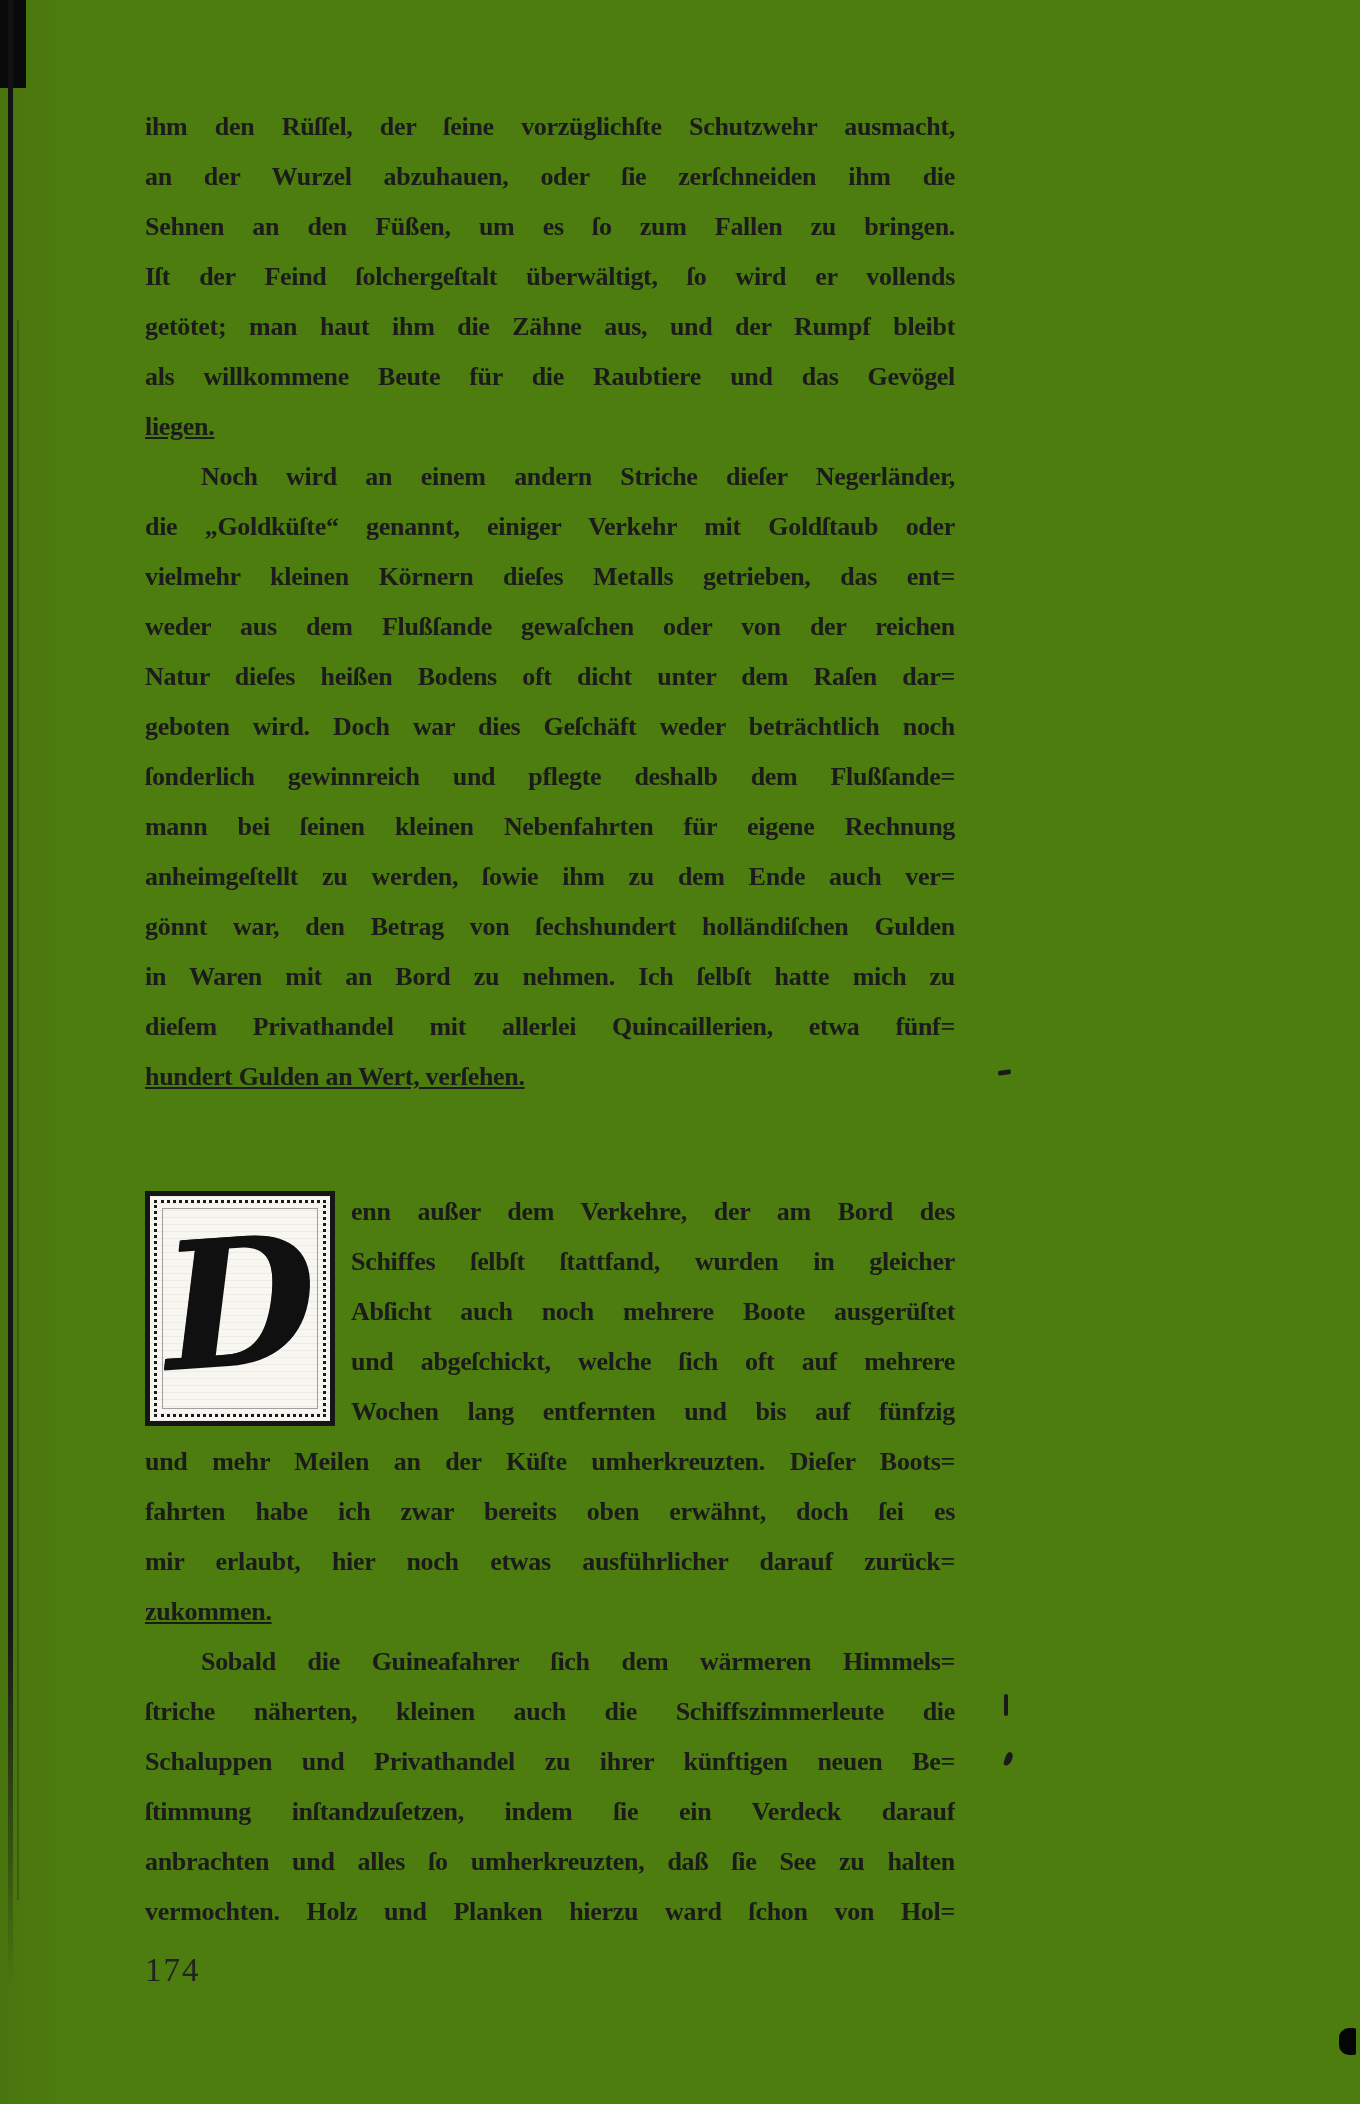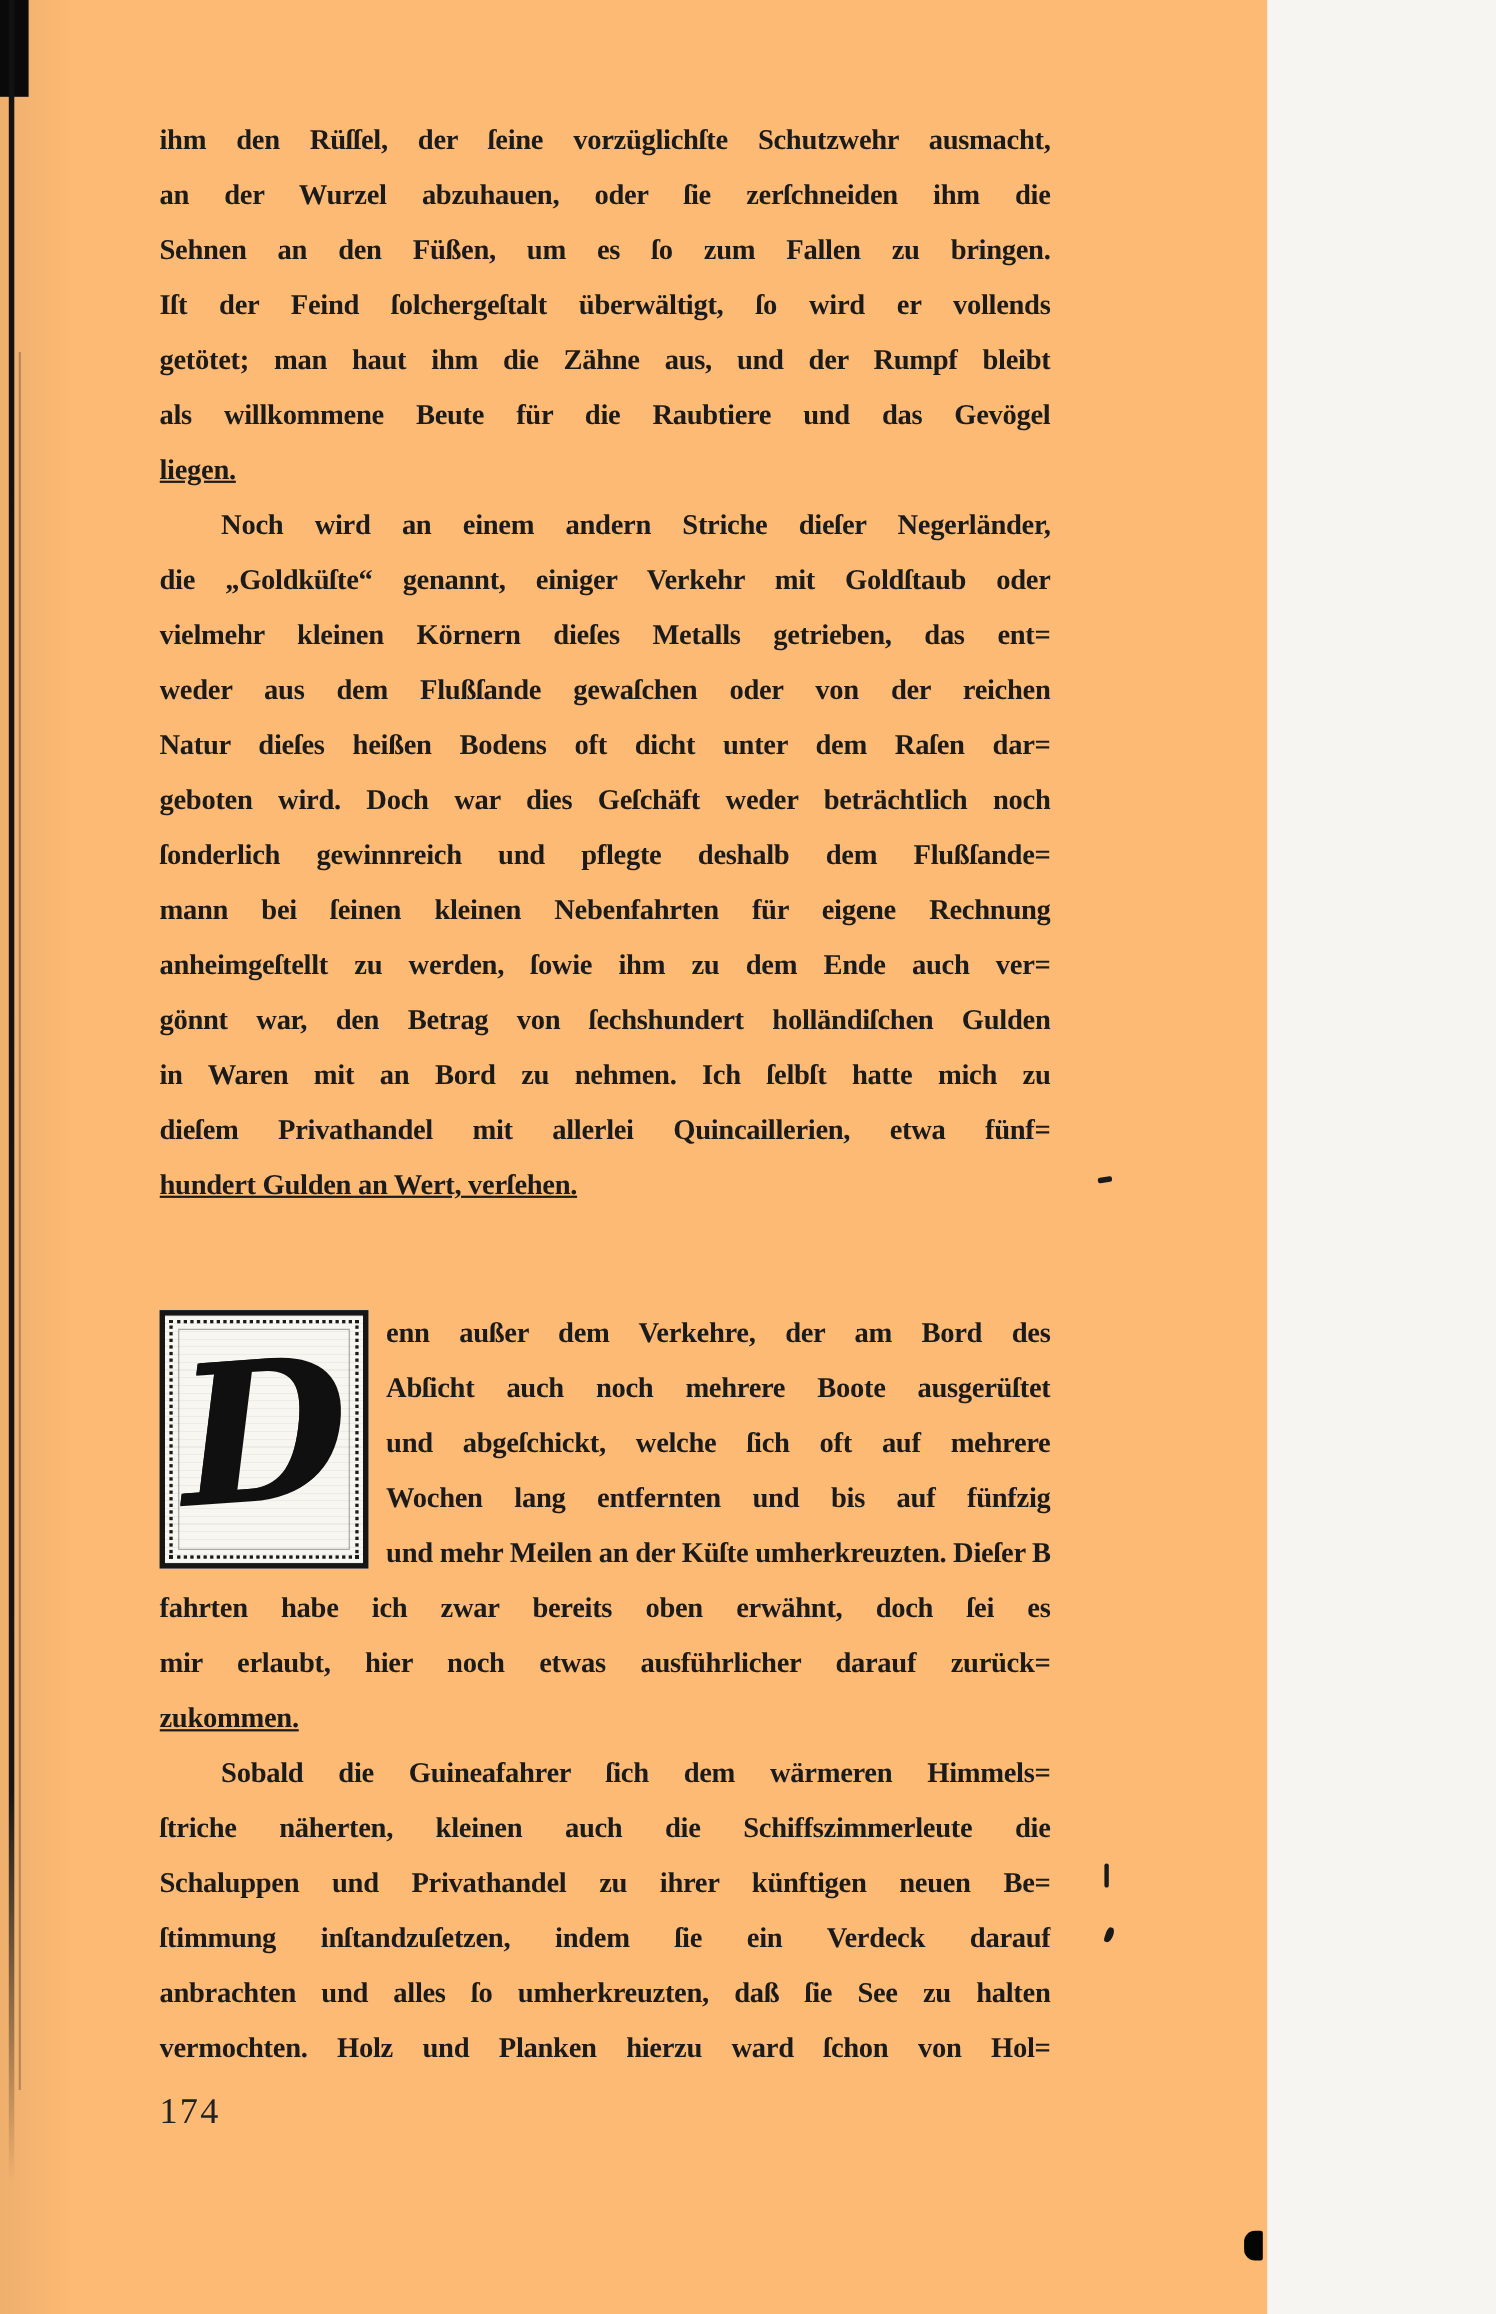--- a/index.html
+++ b/index.html
@@ -2,23 +2,23 @@
 <html><head>
 <meta charset="utf-8">
 <style>
   html, body {
     margin: 0;
     padding: 0;
     background: #f6f5f1;
   }
   .page {
     position: relative;
-    width: 1152px;
+    width: 1360px;
     height: 2104px;
-    background: #fdba74;
+    background: #4d7c0f;
     overflow: hidden;
     font-family: "Liberation Serif", "DejaVu Serif", serif;
     color: #191919;
   }
   
   .page::before {
     content: "";
     position: absolute;
     left: 0; top: 0; bottom: 0;
     width: 70px;
@@ -197,20 +197,21 @@
       <div class="line">in Waren mit an Bord zu nehmen. Ich ſelbſt hatte mich zu</div>
       <div class="line">dieſem Privathandel mit allerlei Quincaillerien, etwa fünf=</div>
       <div class="line short">hundert Gulden an Wert, verſehen.</div>
     </div>
 
     <div class="para para-section">
       <div class="drop-cap">
         <span class="letter">D</span>
       </div>
       <div class="line">enn außer dem Verkehre, der am Bord des</div>
+      <div class="line">Schiffes ſelbſt ſtattfand, wurden in gleicher</div>
       <div class="line">Abſicht auch noch mehrere Boote ausgerüſtet</div>
       <div class="line">und abgeſchickt, welche ſich oft auf mehrere</div>
       <div class="line">Wochen lang entfernten und bis auf fünfzig</div>
       <div class="line">und mehr Meilen an der Küſte umherkreuzten. Dieſer Boots=</div>
       <div class="line">fahrten habe ich zwar bereits oben erwähnt, doch ſei es</div>
       <div class="line">mir erlaubt, hier noch etwas ausführlicher darauf zurück=</div>
       <div class="line short">zukommen.</div>
     </div>
 
     <div class="para">

